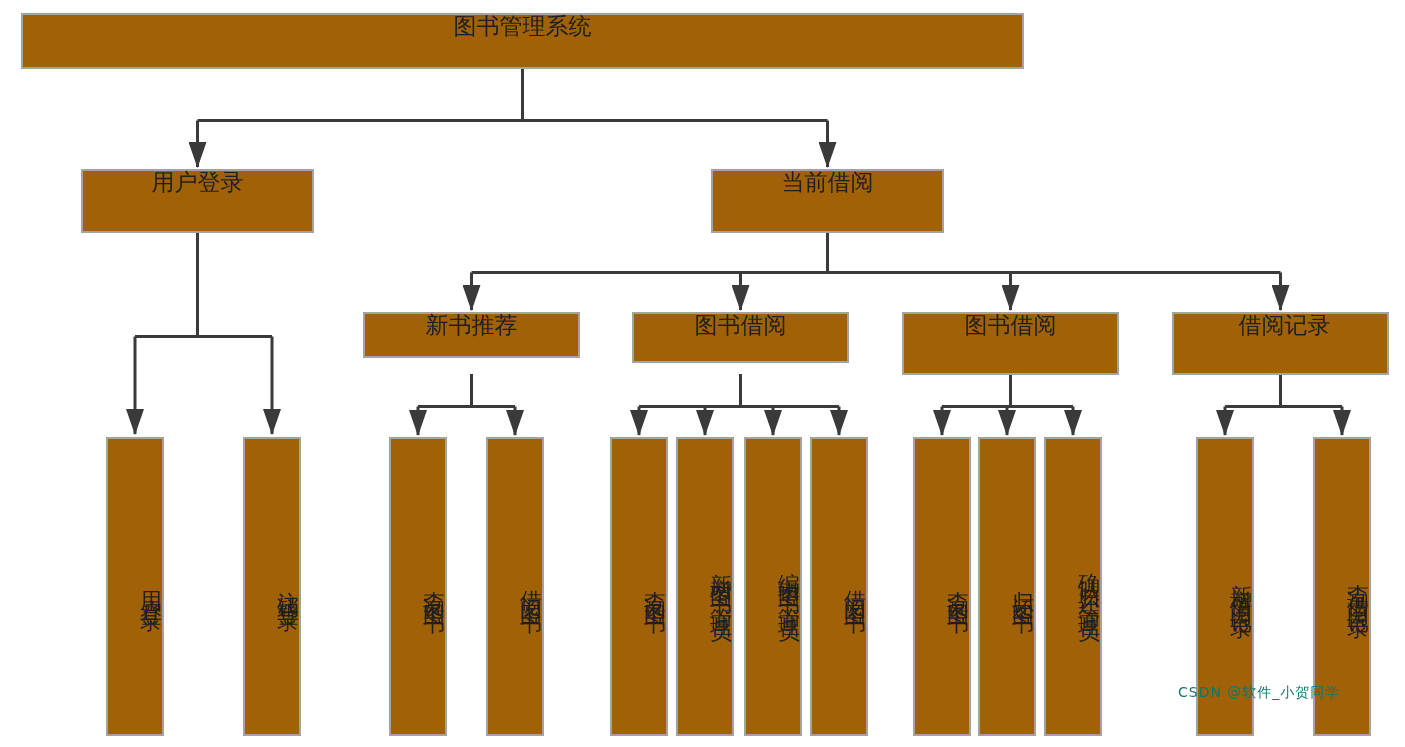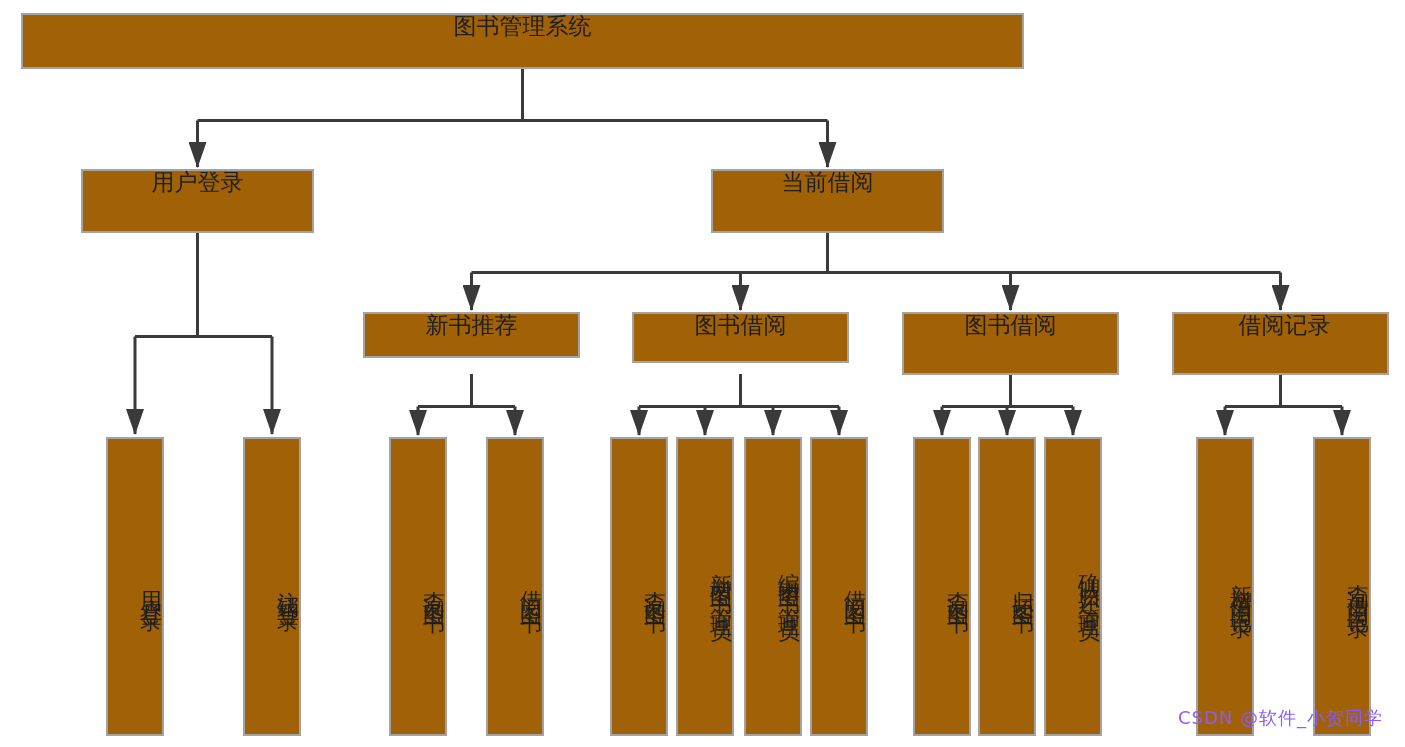--- a/index.html
+++ b/index.html
@@ -26,23 +26,23 @@
   .leaf{
     border-width:2.5px;
     font-size:22px;
     writing-mode:vertical-rl;
     text-orientation:mixed;
     letter-spacing:7px;
     white-space:normal;
   }
   .watermark{
     position:absolute;
-    left:1178px;top:706px;
-    font-size:18px;
-    color:#8b5cf6;
+    left:1178px;top:684px;
+    font-size:14px;
+    color:#0f766e;
     letter-spacing:1px;
     z-index:5;
     white-space:nowrap;
   }
 </style>
 </head>
 <body>
 
 <div class="stage">
 

